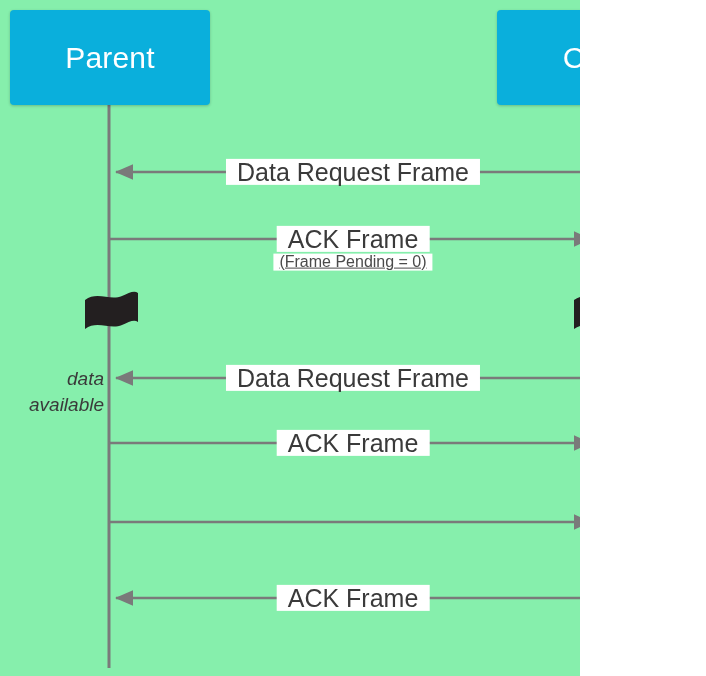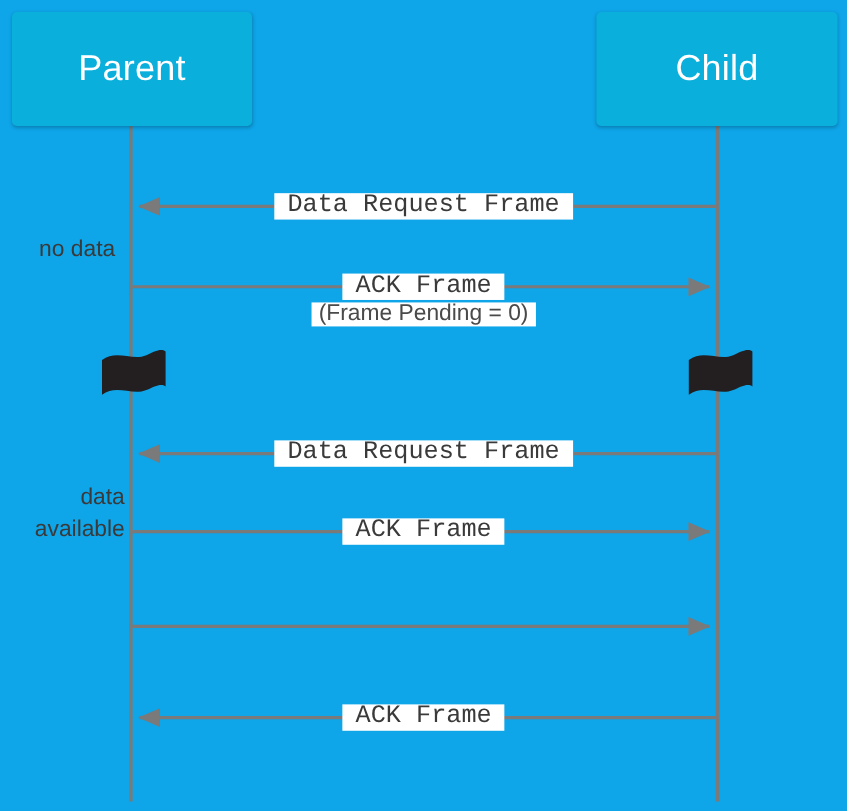--- a/index.html
+++ b/index.html
@@ -6,23 +6,23 @@
     margin: 0;
     padding: 0;
     background: #ffffff;
   }
   body {
     font-family: "Liberation Sans", sans-serif;
     -webkit-font-smoothing: antialiased;
   }
   #diagram-root {
     position: relative;
-    width: 706px;
+    width: 580px;
     height: 676px;
-    background: #0ea5e9;
+    background: #86efac;
     overflow: hidden;
   }
   #diagram-svg {
     position: absolute;
     top: 0;
     left: 0;
     width: 706px;
     height: 676px;
     display: block;
   }
@@ -40,36 +40,37 @@
     font-weight: 400;
     letter-spacing: 0.2px;
     line-height: 1;
     font-family: "Liberation Sans", sans-serif;
   }
   .msg-label {
     position: absolute;
     transform: translate(-50%, -50%);
     background: #ffffff;
     padding: 0 11px;
-    font-size: 21px;
+    font-size: 25px;
     color: #3a3a3a;
     white-space: nowrap;
     line-height: 1.05;
-    font-family: Liberation Mono, monospace;
+    font-family: Liberation Sans, sans-serif;
   }
   .msg-sublabel {
     position: absolute;
     transform: translate(-50%, -50%);
     background: #ffffff;
     padding: 0 6px;
-    font-size: 19px;
+    font-size: 16px;
     color: #4a4a4a;
     white-space: nowrap;
     line-height: 1.05;
     font-family: "Liberation Sans", sans-serif;
+    text-decoration: underline;
   }
   .side-note {
     position: absolute;
     transform: translateY(-50%);
     text-align: right;
     font-size: 19px;
     color: #3a3a3a;
     line-height: 1.35;
     white-space: pre-line;
     font-family: "Liberation Sans", sans-serif;
@@ -140,18 +141,17 @@
   <div class="msg-label" style="left:353px; top:239px;">ACK Frame</div>
   <div class="msg-sublabel" style="left:353px; top:262px;">(Frame Pending = 0)</div>
 
   <div class="msg-label" style="left:353px; top:378px;">Data Request Frame</div>
 
   <div class="msg-label" style="left:353px; top:443px;">ACK Frame</div>
 
 
   <div class="msg-label" style="left:353px; top:598px;">ACK Frame</div>
 
-  <div class="side-note" style="left:0px; width:96px; top:208px;">no data</div>
 
-  <div class="side-note" style="left:0px; width:104px; top:428px;">data
+  <div class="side-note" style="left:0px; width:104px; top:392px;font-style:italic;">data
 available</div>
 
 </div>
 
 </body></html>

